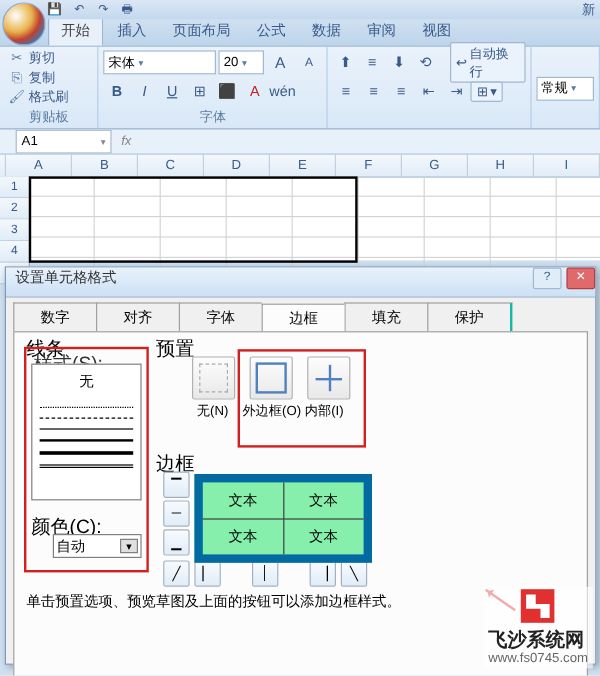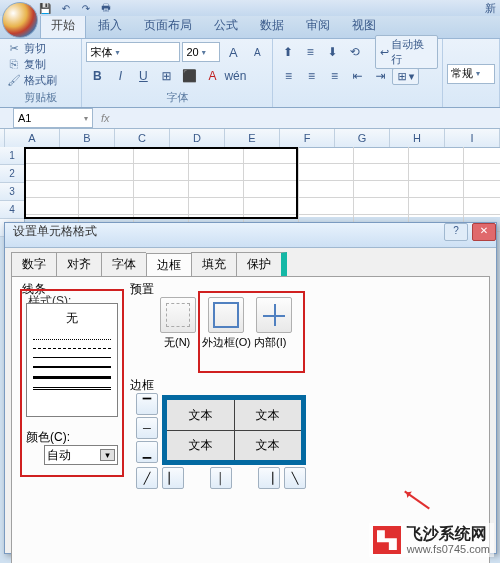--- a/index.html
+++ b/index.html
@@ -43,39 +43,39 @@
 .cell-row { display:flex; height:17px; }
 .cell { flex:0 0 54px; border-right:1px solid #d4d4d4; border-bottom:1px solid #d4d4d4; }
 .row-headers { position:absolute; left:0; top:18px; }
 .selection { position:absolute; left:0; top:0; width:270px; height:68px; border:2px solid #000; pointer-events:none; }
 .dialog { position:absolute; left:4px; top:222px; width:491px; height:330px; background:#f0f0f0; border:1px solid #7a9ac0; box-shadow:2px 2px 6px rgba(0,0,0,.3); }
 .dlg-title { height:24px; background:linear-gradient(#e8f2fc,#cde0f4); border-bottom:1px solid #a0b8d0; display:flex; padding:0 0 0 8px; font-size:12px; color:#333; }
 .dlg-btns { margin-left:auto; display:flex; gap:4px; }
 .dlg-btn { width:22px; height:16px; border:1px solid #a0b8d0; border-radius:2px; background:#e0ecf8; text-align:center; font-size:10px; line-height:14px; color:#3a5a8a; }
 .dlg-close { background:#e0696c; border-color:#b04040; color:#fff; }
 .dlg-tabs { display:flex; padding:4px 6px 0; gap:0; }
-.dlg-tab { border:1px solid #a0a0a0; background:#f0f0f0; padding:3px 10px; font-size:12px; border-bottom:none; border-right:none; }
-.dlg-tab:last-child { border-right:6px solid #14b8a6; }
+.dlg-tab { border:1px solid #a0a0a0; background:#f0f0f0; padding:3px 22px; font-size:12px; border-bottom:none; border-right:none; }
+.dlg-tab:last-child { border-right:2px solid #14b8a6; }
 .dlg-tab.active { background:#fcfcfc; position:relative; top:1px; }
 .dlg-body { border:1px solid #a0a0a0; margin:0 6px 6px 6px; background:#fcfcfc; height:288px; position:relative; }
-.fieldset-label { position:absolute; font-size:12px; }
+.fieldset-label { position:absolute; font-size:16px; }
 .redbox { position:absolute; border:2px solid #d02020; }
 .style-box { position:absolute; left:14px; top:26px; width:86px; height:108px; border:1px solid #808080; background:#fff; padding:2px; }
 .style-none { text-align:center; font-size:12px; padding:4px 0; }
 .style-line { height:0; margin:8px 4px; }
 .preset-btn { position:absolute; width:34px; height:34px; border:1px solid #b0b0b0; background:linear-gradient(#fdfdfd,#e8e8e8); border-radius:2px; display:flex; align-items:center; justify-content:center; }
 .preset-inner { width:22px; height:22px; position:relative; }
 .preset-label { position:absolute; font-size:11px; }
 .small-btn { position:absolute; width:20px; height:20px; border:1px solid #a0b0c0; background:linear-gradient(#f8fbfe,#e0ecf8); border-radius:2px; display:flex; align-items:center; justify-content:center; }
-.preview-box { position:absolute; left:150px; top:118px; width:134px; height:60px; border:5px solid #0369a1; background:#e5e5e5; }
+.preview-box { position:absolute; left:150px; top:118px; width:134px; height:60px; border:7px solid #0369a1; background:#86efac; }
 .preview-cell { position:absolute; display:flex; align-items:center; justify-content:center; font-size:12px; }
 .color-dd { position:absolute; left:32px; top:168px; width:68px; height:18px; border:1px solid #808080; background:#fff; display:flex; align-items:center; padding:0 2px; font-size:12px; }
 .color-dd::after { content:'▾'; margin-left:auto; background:#e0e0e0; border:1px solid #808080; width:13px; text-align:center; font-size:9px; }
 .hint { position:absolute; left:10px; top:216px; font-size:12px; }
-.watermark { position:absolute; right:6px; bottom:6px; display:flex; align-items:center; gap:6px; background:rgba(255,255,255,.6); padding:2px 4px; }
+.watermark { position:absolute; right:6px; bottom:6px; display:flex; align-items:center; gap:6px; background:rgba(255,255,255,.6); padding:2px 4px;flex-direction:column; }
 .wm-logo { width:28px; height:28px; background:#e03030; position:relative; }
 .wm-logo::before { content:''; position:absolute; left:4px; top:4px; width:20px; height:20px; background:#fff; clip-path:polygon(0 0,40% 0,40% 40%,100% 40%,100% 100%,60% 100%,60% 60%,0 60%); }
 .wm-txt { display:flex; flex-direction:column; line-height:1.1; }
 .wm-name { font-size:16px; font-weight:bold; color:#222; }
 .wm-url { font-size:11px; color:#666; }
 .red-arrow { position:absolute; right:68px; bottom:62px; width:30px; height:2px; background:#e03030; transform:rotate(35deg); }
 .red-arrow::after { content:''; position:absolute; left:-2px; top:-3px; border:4px solid transparent; border-right-color:#e03030; }
 </style>
 </head>
 <body>
@@ -330,20 +330,21 @@
 
     <div class="preview-box">
       <div style="position:absolute;left:50%;top:0;bottom:0;border-left:1px solid #404040"></div>
       <div style="position:absolute;top:50%;left:0;right:0;border-top:1px solid #404040"></div>
       <div class="preview-cell" style="left:0;top:0;width:67px;height:30px">文本</div>
       <div class="preview-cell" style="left:67px;top:0;width:67px;height:30px">文本</div>
       <div class="preview-cell" style="left:0;top:30px;width:67px;height:30px">文本</div>
       <div class="preview-cell" style="left:67px;top:30px;width:67px;height:30px">文本</div>
     </div>
 
+    <div class="hint">单击预置选项、预览草图及上面的按钮可以添加边框样式。</div>
   </div>
 </div>
 
 <div class="red-arrow"></div>
 
 <div class="watermark">
   <div class="wm-logo"></div>
   <div class="wm-txt">
     <div class="wm-name">飞沙系统网</div>
     <div class="wm-url">www.fs0745.com</div>

